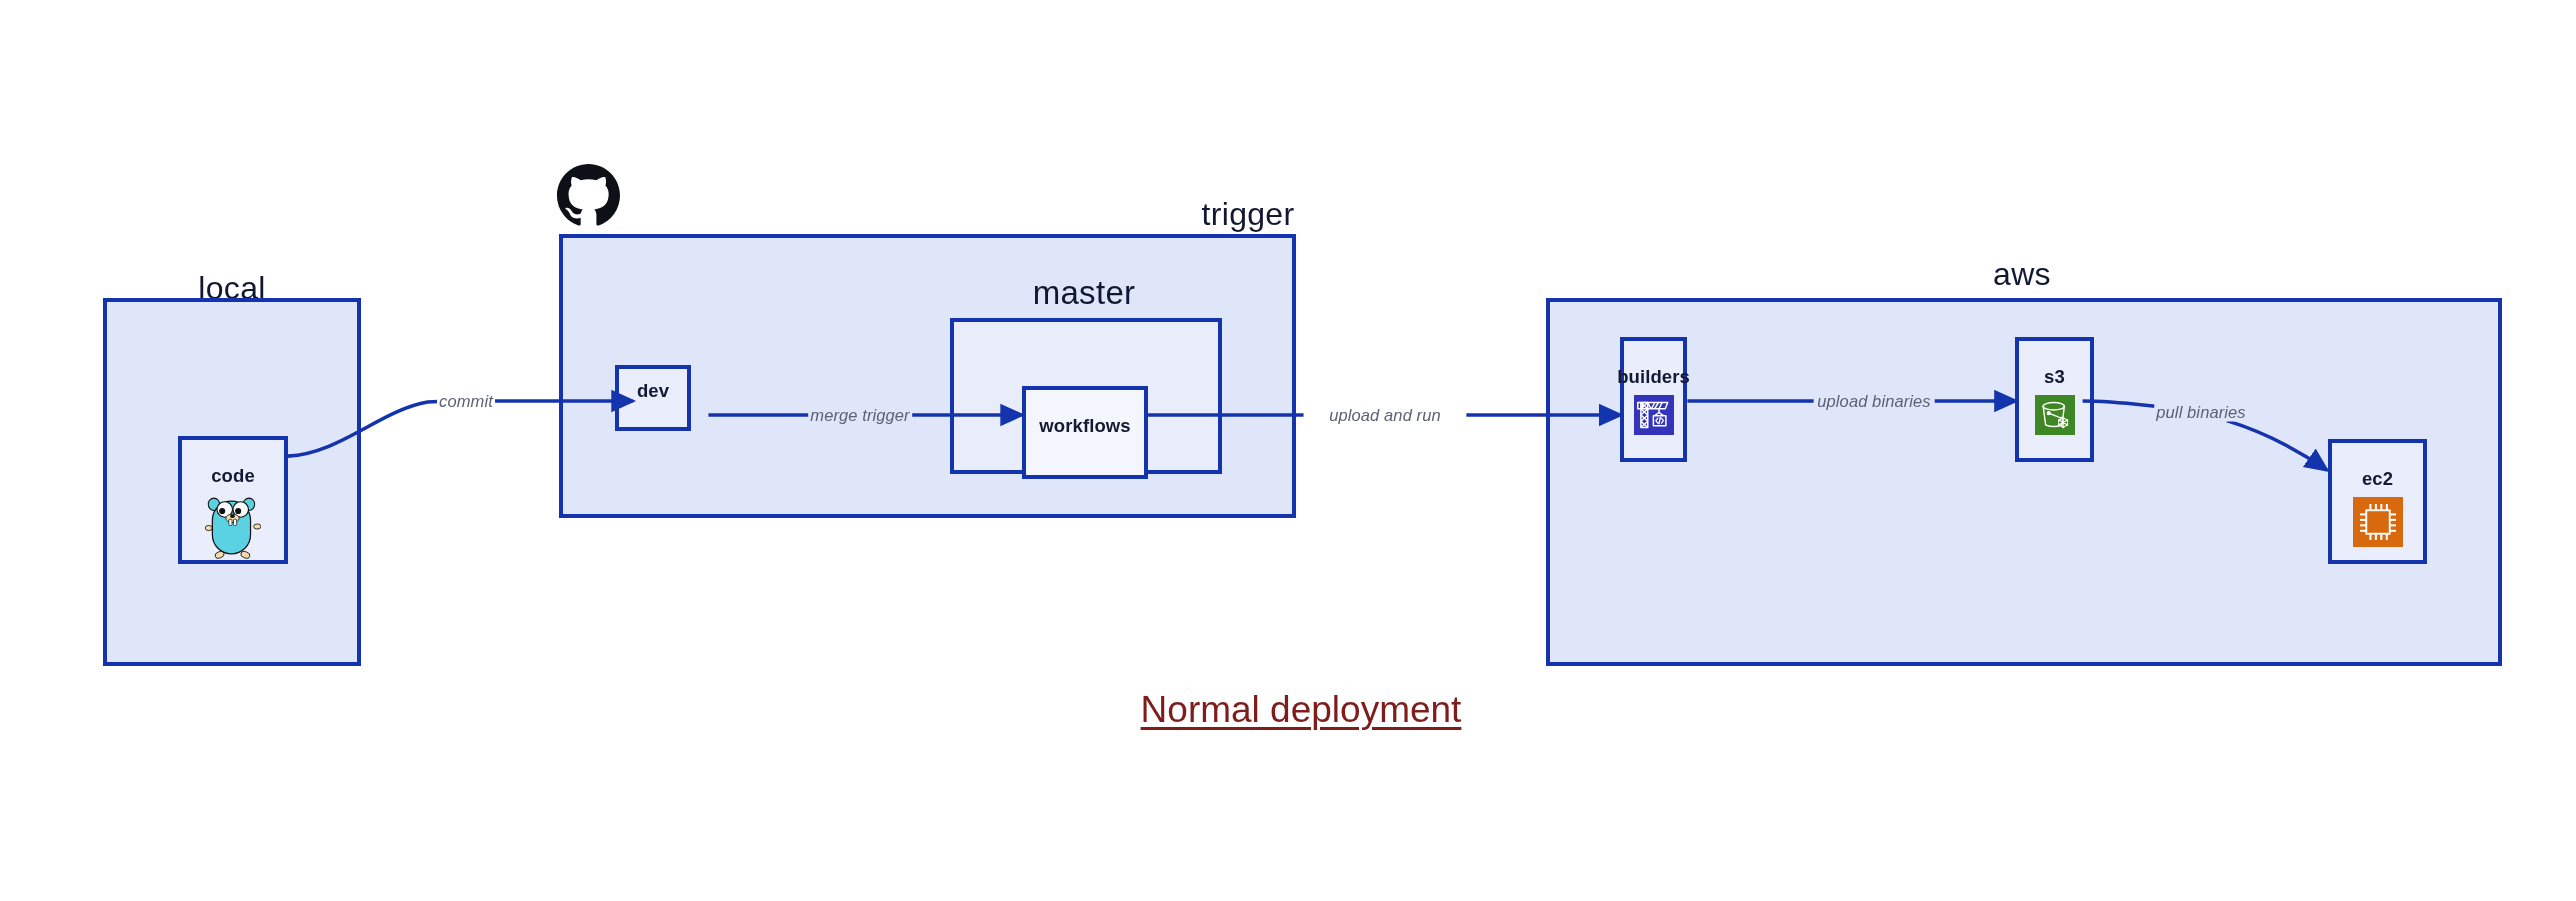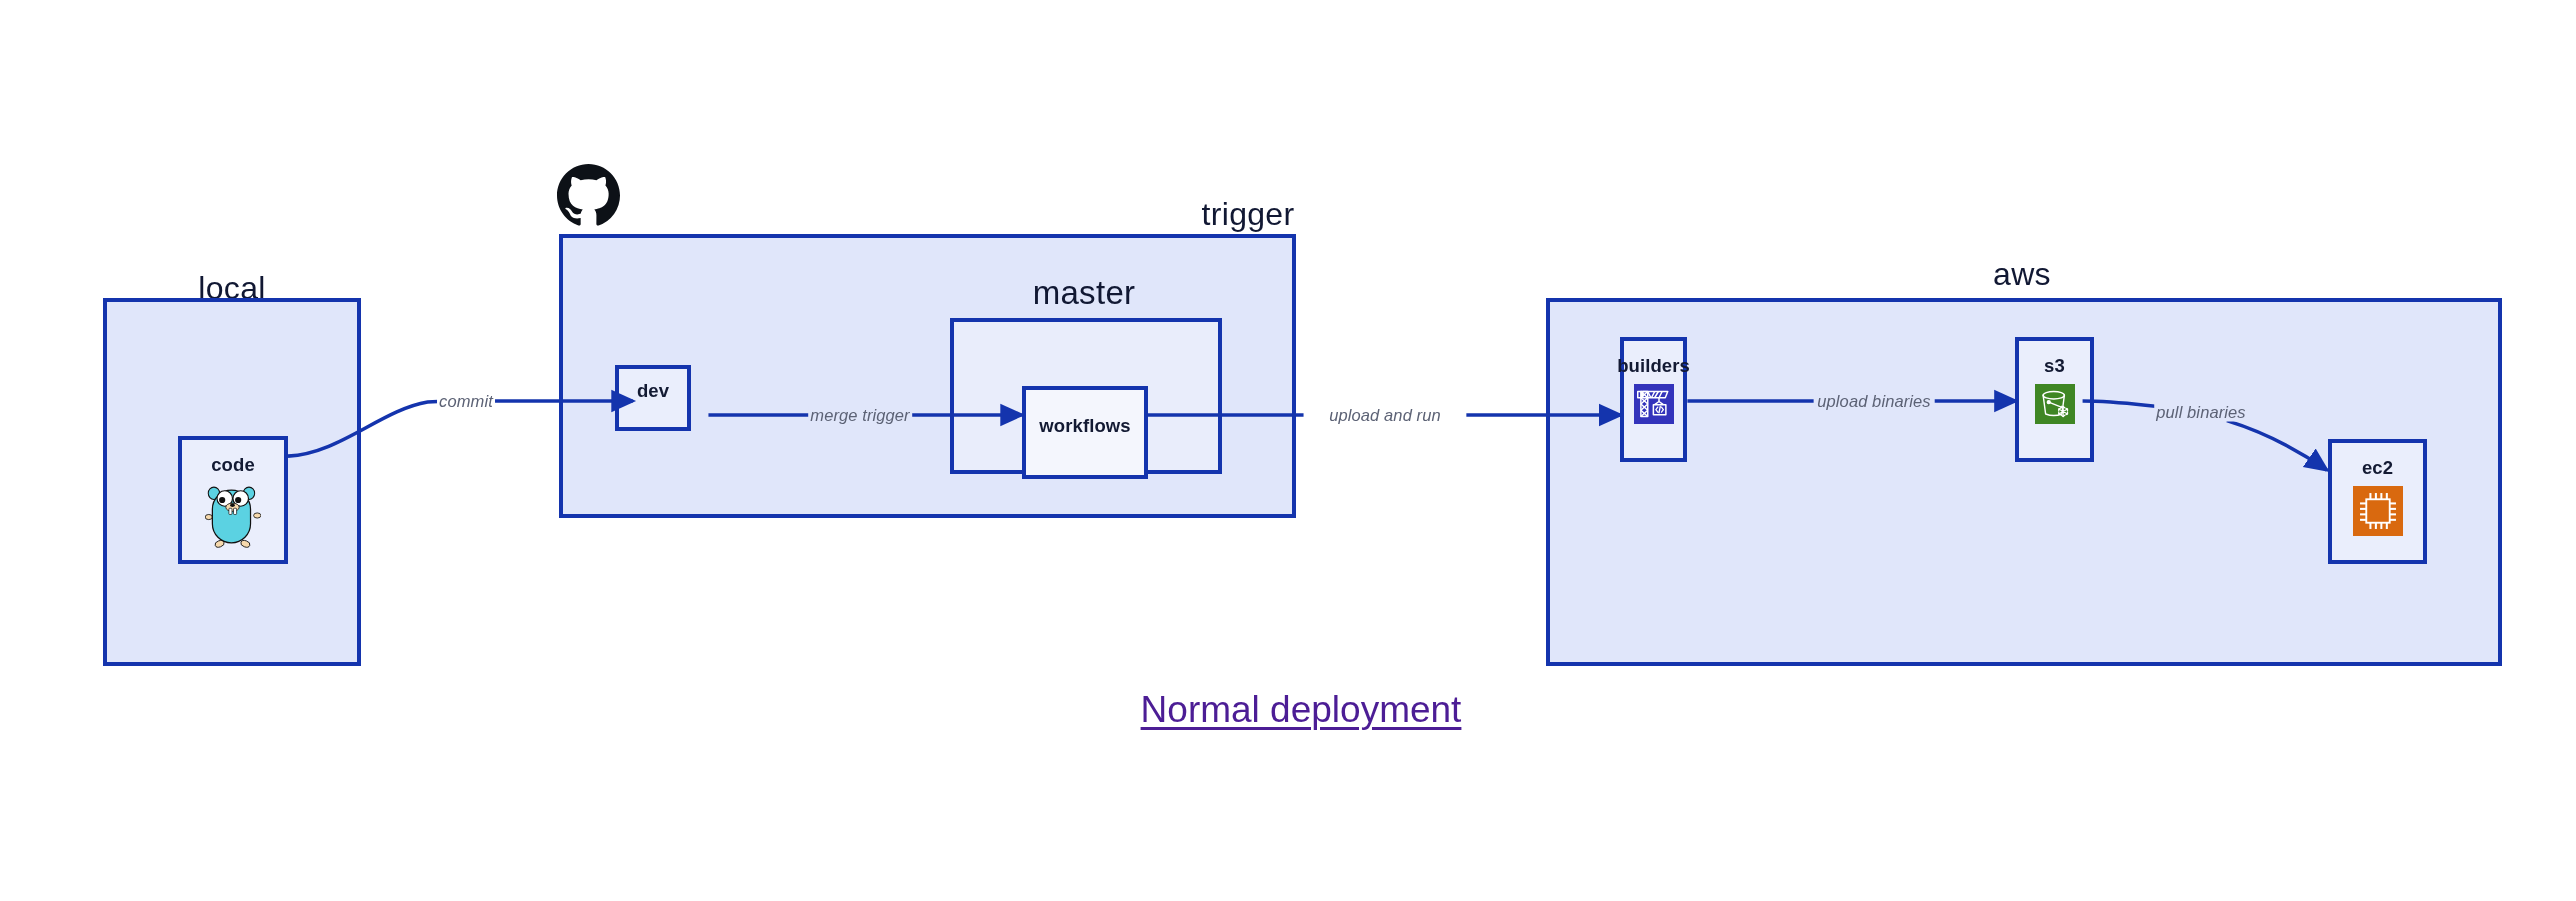--- a/index.html
+++ b/index.html
@@ -56,21 +56,21 @@
     display: flex;
     flex-direction: column;
     align-items: center;
   }
   .node-title {
     color: #131a33;
     font-size: 18.5px;
     font-weight: 700;
     letter-spacing: 0.1px;
     white-space: nowrap;
-    margin-top: 14px;
+    margin-top: 25px;
     text-align: center;
   }
   .node-icon {
     margin-top: 7.2px;
     line-height: 0;
   }
 
   
   .edge-label {
     position: absolute;
@@ -90,21 +90,21 @@
     position: absolute;
     left: 0; top: 0;
     width: 2604px;
     height: 902px;
     pointer-events: none;
   }
 
   
   .caption {
     position: absolute;
-    color: #4c1d95;
+    color: #7f1d1d;
     font-size: 37px;
     font-weight: 400;
     text-decoration: underline;
     text-underline-offset: 5.2px;
     text-decoration-thickness: 2.6px;
     white-space: nowrap;
     transform: translateX(-50%);
   }
 
   

